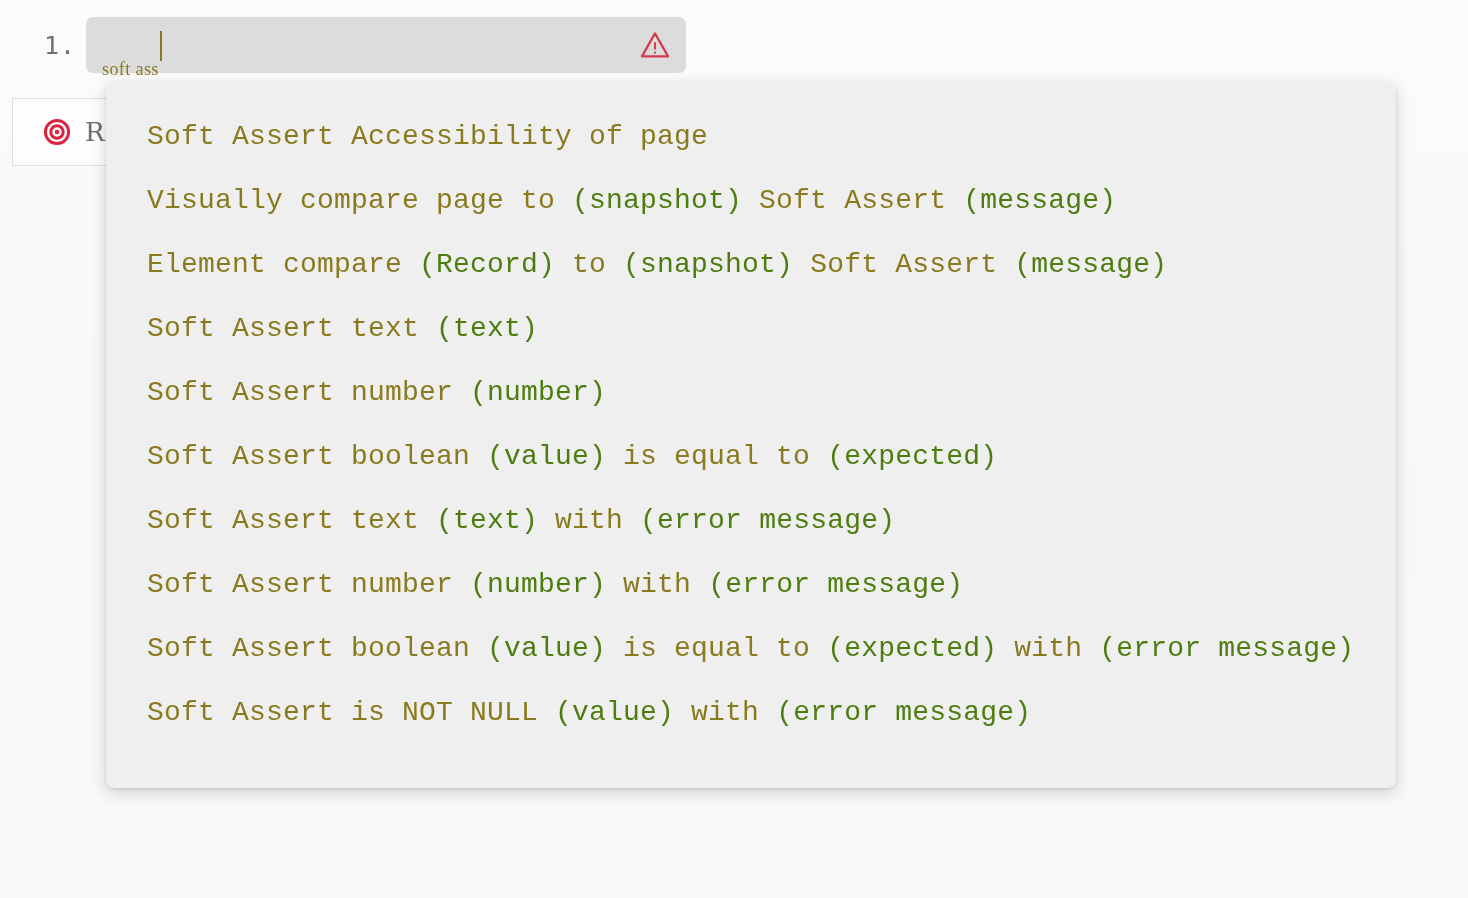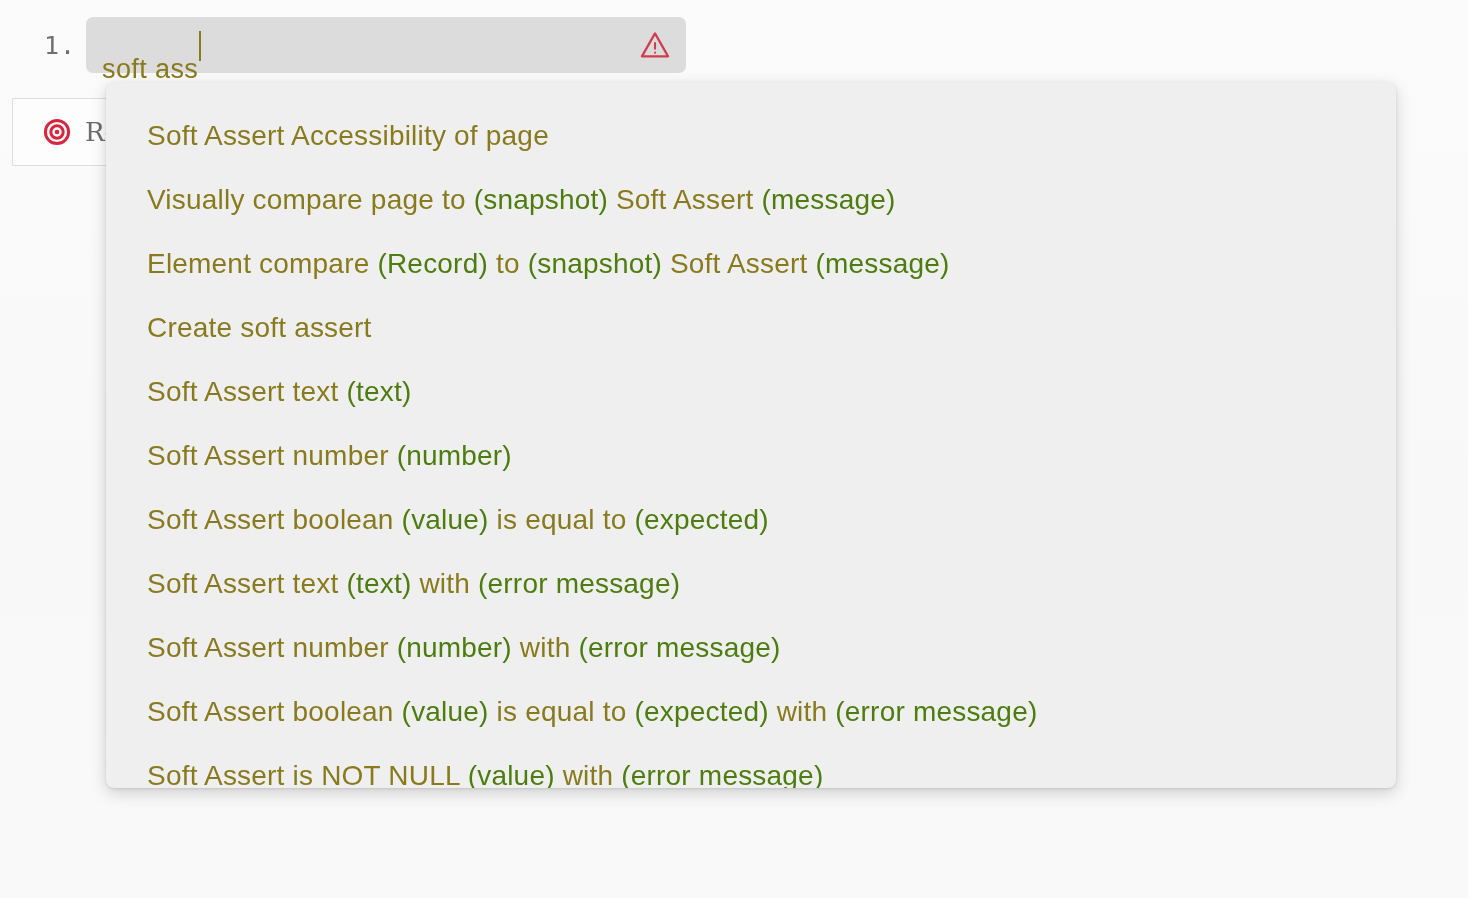--- a/index.html
+++ b/index.html
@@ -36,22 +36,22 @@
   .step-input {
     position: relative;
     width: 600px; height: 56px;
     background: #dcdcdc;
     border-radius: 7px;
     display: flex; align-items: center;
     padding: 0 14px 0 16px;
   }
   .step-input .txt {
     color: #8a7a1e;
-    font-family: Liberation Sans, sans-serif;
-    font-size: 27px;
+    font-family: Liberation Serif, serif;
+    font-size: 18px;
     letter-spacing: 0.4px;
     white-space: pre;
     margin-top: 48px;
   }
   .caret {
     display: inline-block;
     width: 2px; height: 30px;
     background: #8a7a1e;
     margin-left: 1px;
     vertical-align: middle;
@@ -112,21 +112,21 @@
   .dd-item {
     height: 64px;
     display: flex;
     align-items: center;
     padding-left: 41px;
     white-space: nowrap;
     overflow: hidden;
     cursor: pointer;
   }
   .dd-item .seg {
-    font-family: Liberation Sans, sans-serif;
+    font-family: Liberation Mono, monospace;
     font-size: 28px;
     letter-spacing: 0.2px;
     white-space: pre;
   }
   .seg.kw  { color: #8a7a1e; }
   .seg.arg { color: #4d7c0f; }
 </style>
 </head>
 <body>
 
@@ -172,23 +172,20 @@
         </div>
         <div class="dd-item">
           <span class="seg kw">Element compare </span>
           <span class="seg arg">(Record)</span>
           <span class="seg kw"> to </span>
           <span class="seg arg">(snapshot)</span>
           <span class="seg kw"> Soft Assert </span>
           <span class="seg arg">(message)</span>
         </div>
         <div class="dd-item">
-          <span class="seg kw">Create soft assert</span>
-        </div>
-        <div class="dd-item">
           <span class="seg kw">Soft Assert text </span>
           <span class="seg arg">(text)</span>
         </div>
         <div class="dd-item">
           <span class="seg kw">Soft Assert number </span>
           <span class="seg arg">(number)</span>
         </div>
         <div class="dd-item">
           <span class="seg kw">Soft Assert boolean </span>
           <span class="seg arg">(value)</span>

